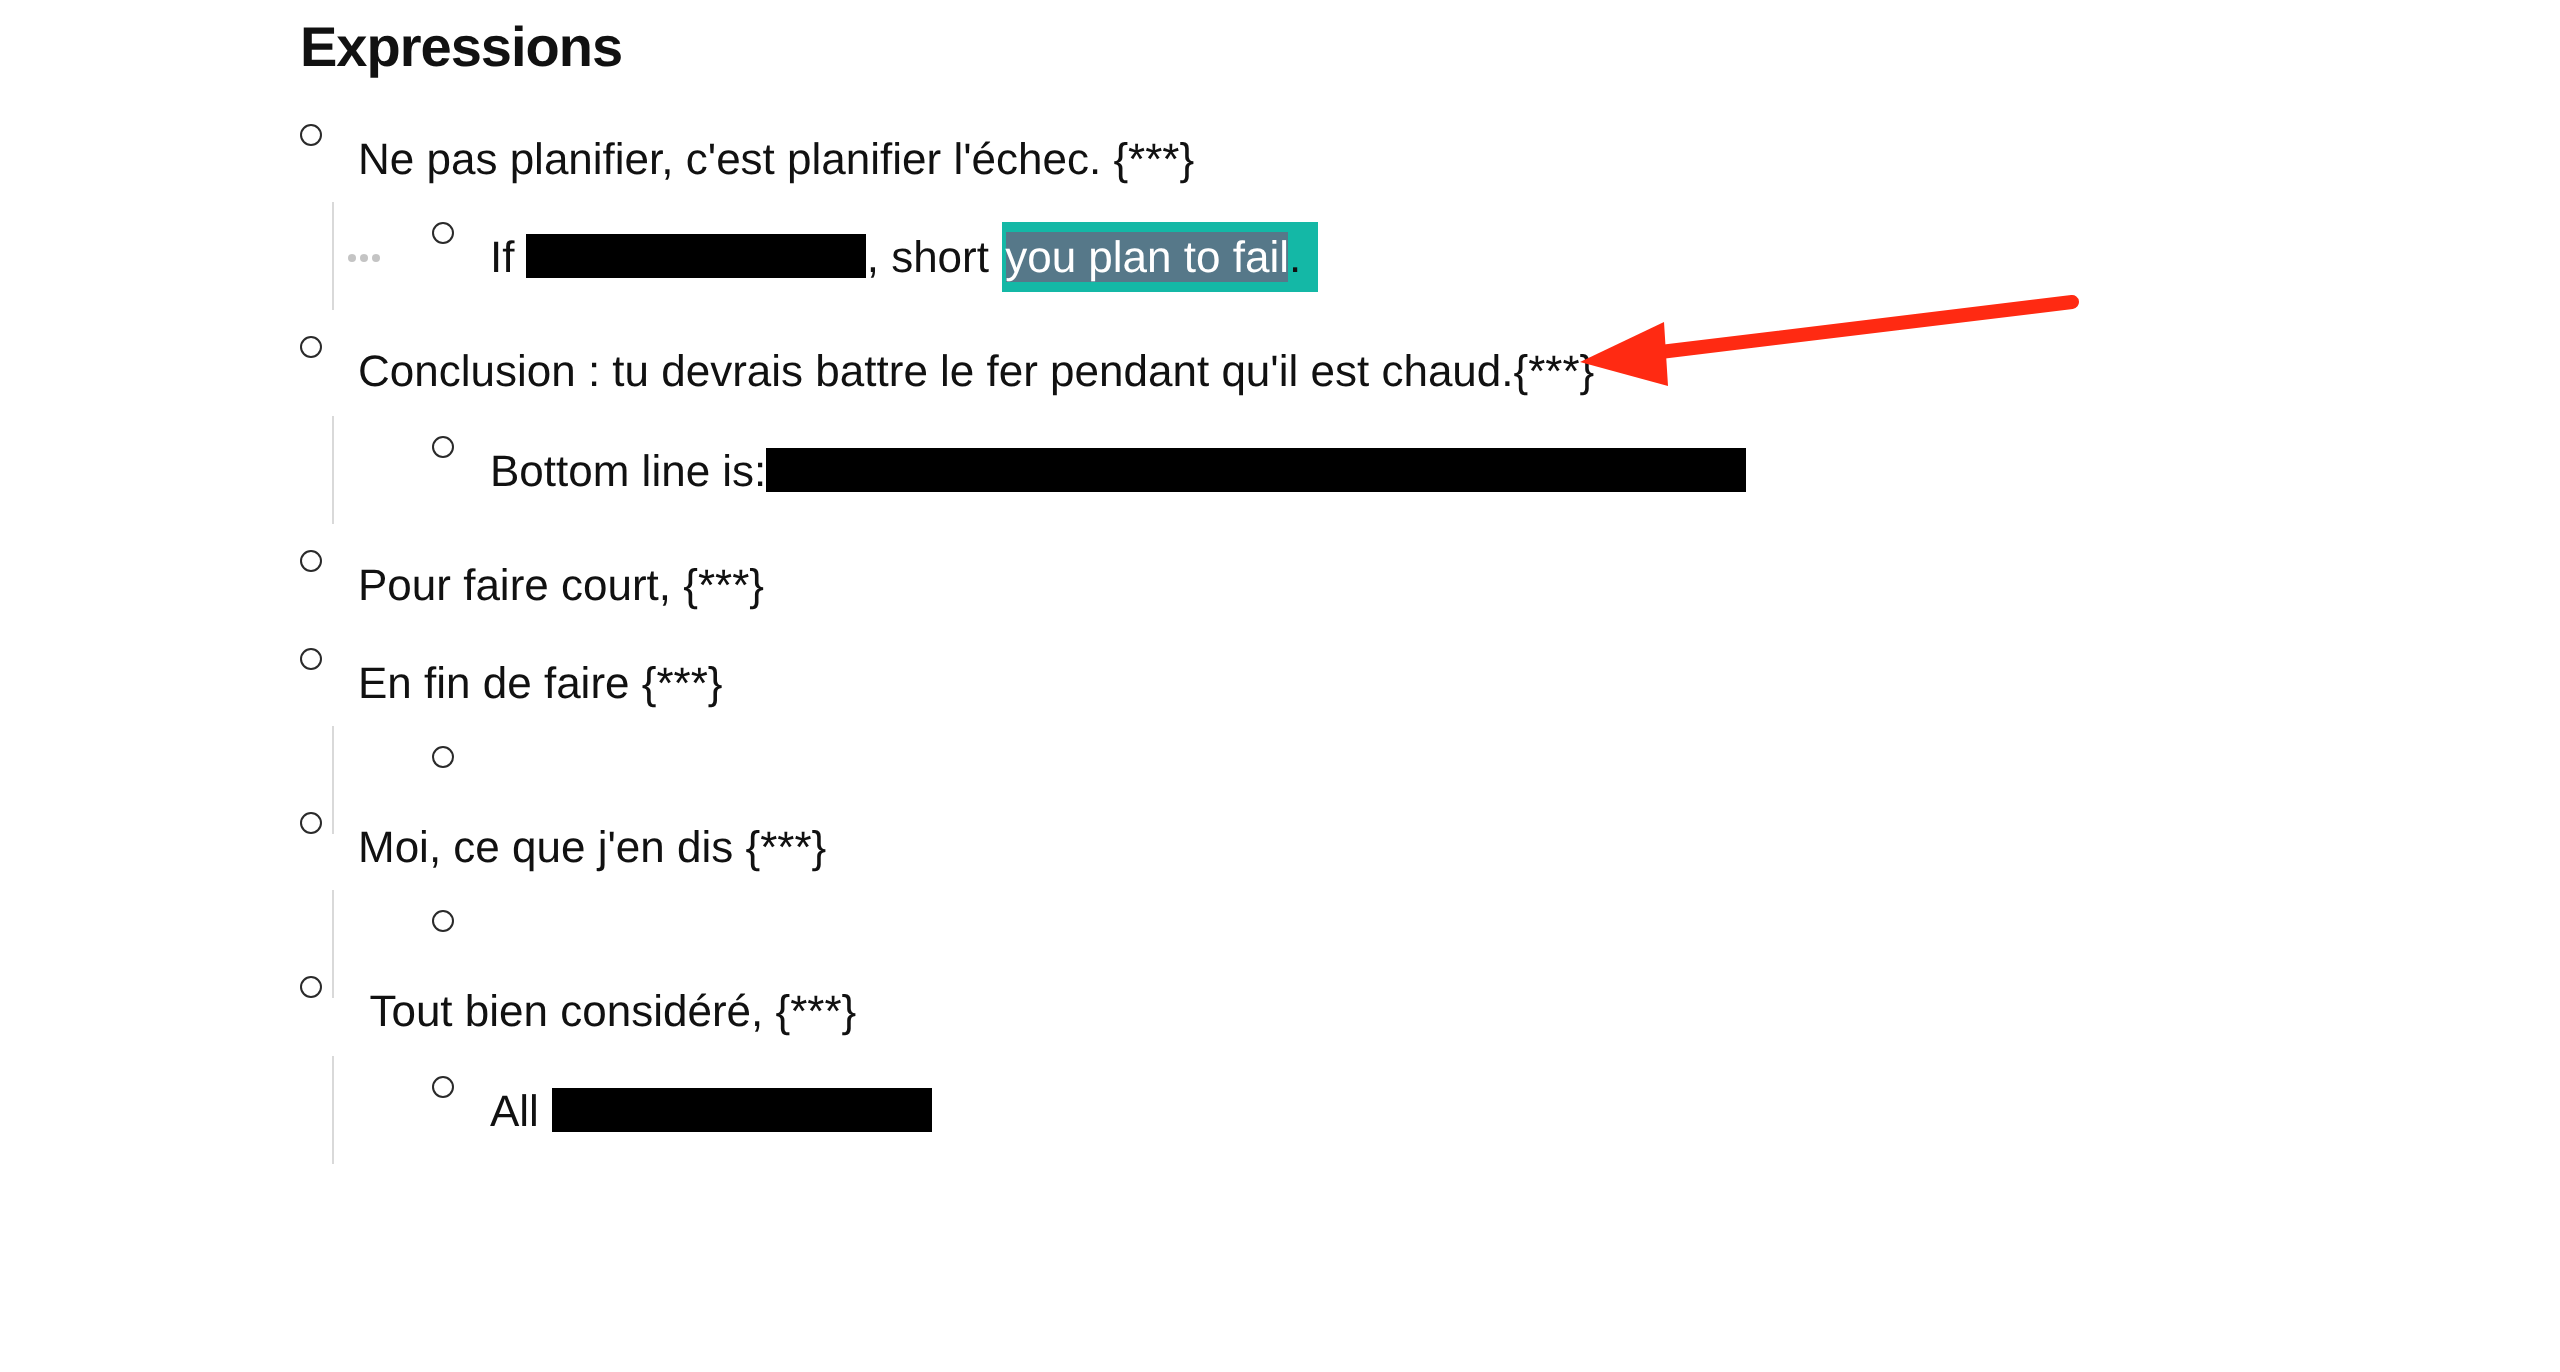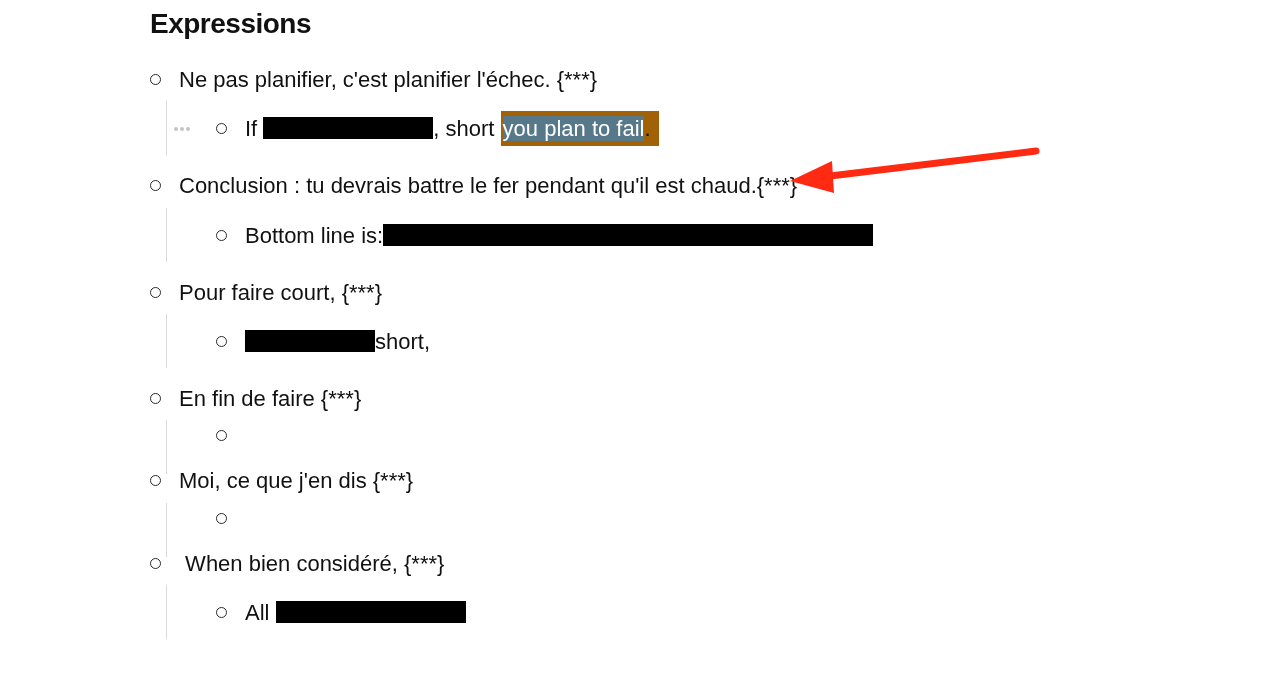--- a/index.html
+++ b/index.html
@@ -21,21 +21,21 @@
     font-weight: 800;
     margin: 0 0 18px 0;
     letter-spacing: -0.5px;
   }
   .outline {
     font-size: 22px;
     line-height: 1.6;
   }
   .row {
     display: flex;
-    align-items: center;
+    align-items: flex-start;
     padding-top: 4px;
     padding-bottom: 4px;
   }
   .lvl0 { margin-left: 0; margin-bottom: 6px; }
   .lvl1 { margin-left: 66px; position: relative; margin-bottom: 14px; }
   .guide {
     position: absolute;
     left: -50px;
     top: -6px;
     height: 54px;
@@ -71,21 +71,21 @@
     white-space: pre;
   }
   .redact {
     display: inline-block;
     background: #000;
     height: 22px;
     vertical-align: -3px;
   }
   .hilite-block {
     display: inline-block;
-    background: #a16207;
+    background: #14b8a6;
     padding: 0 2px;
   }
   .hilite {
     background: #567889;
     color: #fff;
     padding: 0 0px;
   }
   
   .arrow {
     position: absolute;
@@ -119,44 +119,39 @@
       </div>
       <div class="row lvl1">
         <span class="guide"></span>
         <span class="bullet"></span>
         <span class="text"><span>Bottom line is:</span><span class="redact" style="width: 490px;"></span></span>
       </div>
       <div class="row lvl0">
         <span class="bullet"></span>
         <span class="text">Pour faire court, {***}</span>
       </div>
-      <div class="row lvl1">
-        <span class="guide"></span>
-        <span class="bullet"></span>
-        <span class="text"><span class="redact" style="width: 130px;"></span><span>short,</span></span>
-      </div>
       <div class="row lvl0">
         <span class="bullet"></span>
         <span class="text">En fin de faire {***}</span>
       </div>
       <div class="row lvl1">
         <span class="guide"></span>
         <span class="bullet"></span>
       </div>
       <div class="row lvl0">
         <span class="bullet"></span>
         <span class="text">Moi, ce que j'en dis {***}</span>
       </div>
       <div class="row lvl1">
         <span class="guide"></span>
         <span class="bullet"></span>
       </div>
       <div class="row lvl0">
         <span class="bullet"></span>
-        <span class="text"> When bien considéré, {***}</span>
+        <span class="text"> Tout bien considéré, {***}</span>
       </div>
       <div class="row lvl1">
         <span class="guide"></span>
         <span class="bullet"></span>
         <span class="text"><span>All </span><span class="redact" style="width: 190px;"></span></span>
       </div>
     </div>
 
   <svg class="arrow" style="left:776px; top:135px;" width="270" height="60" viewBox="0 0 270 60">
     <defs></defs>

